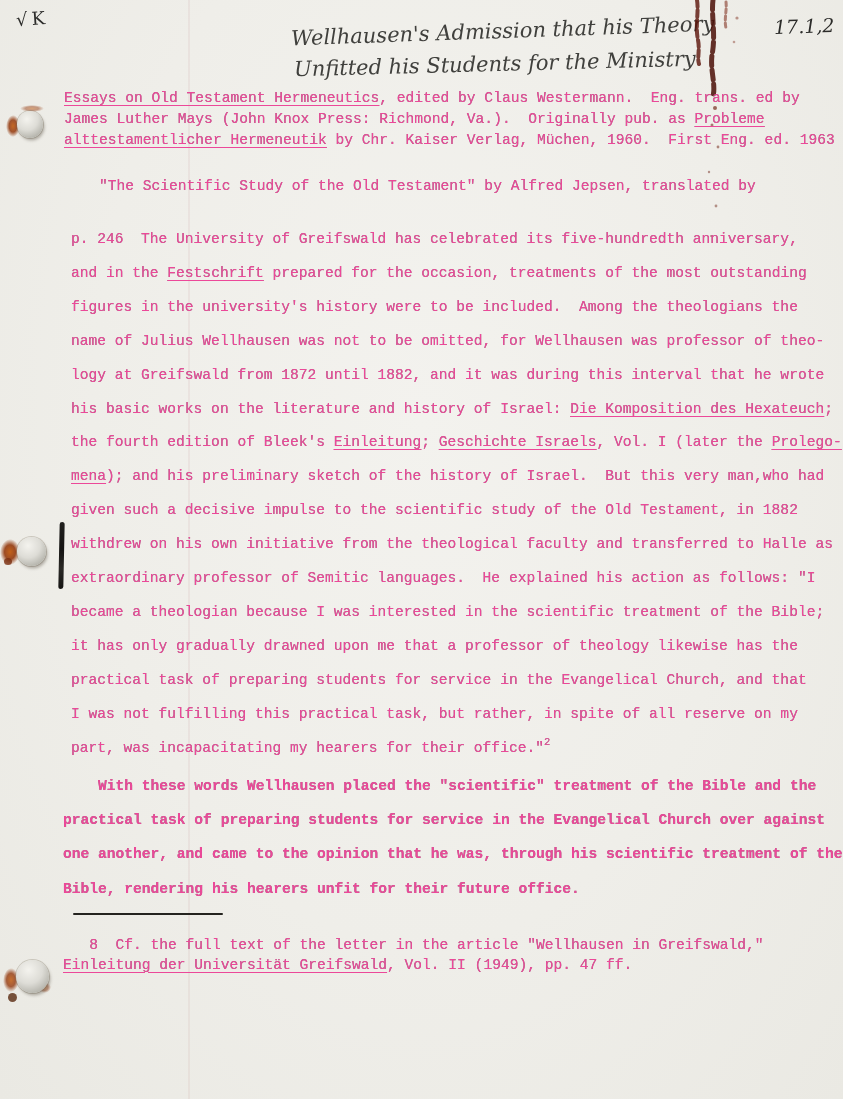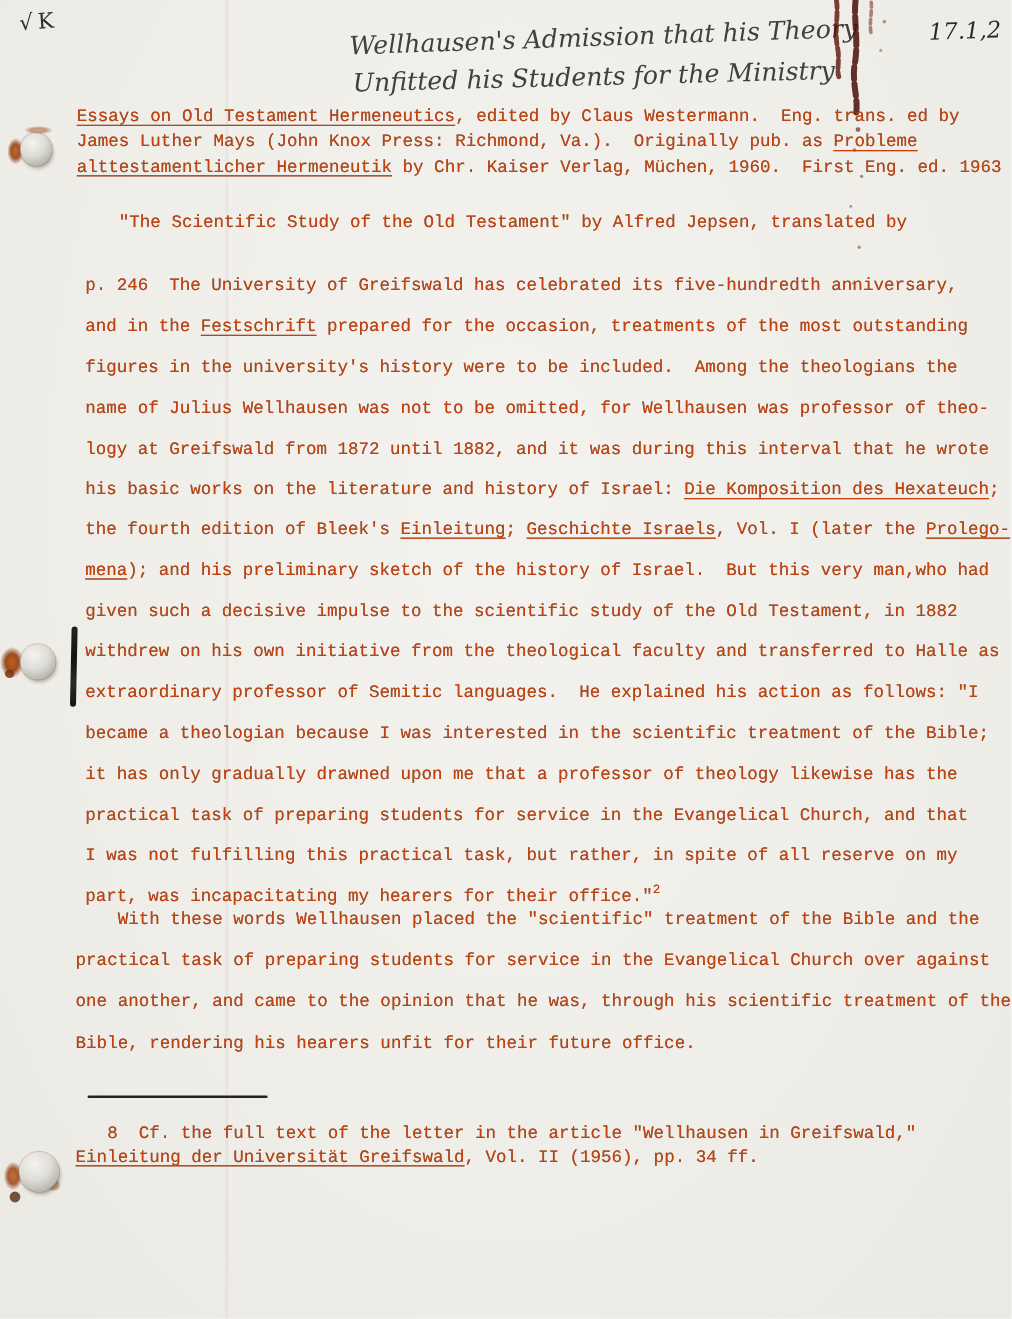--- a/index.html
+++ b/index.html
@@ -9,30 +9,30 @@
     font-family: "Liberation Mono", monospace;
   }
   .page { position:absolute; inset:0; }
 
   
   .crease { position:absolute; left:188px; top:0; width:2px; height:1099px;
             background:rgba(190,130,125,0.10); }
 
   
   .tw { position:absolute; font-family:"Liberation Mono", monospace;
-        font-size:14.6px; color:#c2410c; white-space:pre;
+        font-size:14.6px; color:#ec4899; white-space:pre;
         text-shadow:0 0 0.4px rgba(30,29,27,0.55); }
   .tline { display:block; }
   .u { text-decoration:underline; text-underline-offset:3px; text-decoration-thickness:1.4px; }
   .sup { font-size:10.5px; position:relative; top:-7px; line-height:0; }
 
   .header   { left:64px; top:88px;  line-height:21px; }
   .article  { left:64px; top:176px; line-height:21.5px; }
   .bodytext { left:71px; top:223px; line-height:33.9px; }
-  .para2    { left:63px; top:750px; line-height:34.2px; }
+  .para2    { left:63px; top:769px; line-height:34.2px;font-weight:bold; }
   .fnrule   { position:absolute; left:73px; top:913px; width:150px; height:2px;
               background:#24231f; border-radius:1px; }
   .footnote { left:63px; top:936px; line-height:19.5px; }
 
   
   .hw { position:absolute; font-family:"DejaVu Serif", serif; font-style:italic;
         color:#40403d; white-space:nowrap; }
   .checkmark { left:16px;  top:8px;  font-size:18px; letter-spacing:4px;
                font-style:normal; transform:rotate(-4deg); color:#2e2e2c; }
   .docnum    { left:774px; top:15px; font-size:19px; transform:rotate(-2deg); color:#2b2b29; }
@@ -105,15 +105,15 @@
   <div class="rust r3a"></div>
   <div class="rust r3b"></div>
   <div class="rust r3c"></div>
   <div class="fastener f3"></div>
 
   <div class="tw header"><div class="tline"><span class="u">Essays on Old Testament Hermeneutics</span><span>, edited by Claus Westermann.  Eng. trans. ed by</span></div><div class="tline"><span>James Luther Mays (John Knox Press: Richmond, Va.).  Originally pub. as </span><span class="u">Probleme</span></div><div class="tline"><span class="u">alttestamentlicher Hermeneutik</span><span> by Chr. Kaiser Verlag, Müchen, 1960.  First Eng. ed. 1963</span></div></div>
   <div class="tw article"><div class="tline"><span>    "The Scientific Study of the Old Testament" by Alfred Jepsen, translated by</span></div></div>
   <div class="tw bodytext"><div class="tline"><span>p. 246  The University of Greifswald has celebrated its five-hundredth anniversary,</span></div><div class="tline"><span>and in the </span><span class="u">Festschrift</span><span> prepared for the occasion, treatments of the most outstanding</span></div><div class="tline"><span>figures in the university's history were to be included.  Among the theologians the</span></div><div class="tline"><span>name of Julius Wellhausen was not to be omitted, for Wellhausen was professor of theo-</span></div><div class="tline"><span>logy at Greifswald from 1872 until 1882, and it was during this interval that he wrote</span></div><div class="tline"><span>his basic works on the literature and history of Israel: </span><span class="u">Die Komposition des Hexateuch</span><span>;</span></div><div class="tline"><span>the fourth edition of Bleek's </span><span class="u">Einleitung</span><span>; </span><span class="u">Geschichte Israels</span><span>, Vol. I (later the </span><span class="u">Prolego-</span></div><div class="tline"><span class="u">mena</span><span>); and his preliminary sketch of the history of Israel.  But this very man,who had</span></div><div class="tline"><span>given such a decisive impulse to the scientific study of the Old Testament, in 1882</span></div><div class="tline"><span>withdrew on his own initiative from the theological faculty and transferred to Halle as</span></div><div class="tline"><span>extraordinary professor of Semitic languages.  He explained his action as follows: "I</span></div><div class="tline"><span>became a theologian because I was interested in the scientific treatment of the Bible;</span></div><div class="tline"><span>it has only gradually drawned upon me that a professor of theology likewise has the</span></div><div class="tline"><span>practical task of preparing students for service in the Evangelical Church, and that</span></div><div class="tline"><span>I was not fulfilling this practical task, but rather, in spite of all reserve on my</span></div><div class="tline"><span>part, was incapacitating my hearers for their office."</span><span class="sup">2</span></div></div>
   <div class="tw para2"><div class="tline"><span>    With these words Wellhausen placed the "scientific" treatment of the Bible and the</span></div><div class="tline"><span>practical task of preparing students for service in the Evangelical Church over against</span></div><div class="tline"><span>one another, and came to the opinion that he was, through his scientific treatment of the</span></div><div class="tline"><span>Bible, rendering his hearers unfit for their future office.</span></div></div>
   <div class="fnrule"></div>
-  <div class="tw footnote"><div class="tline"><span>   8  Cf. the full text of the letter in the article "Wellhausen in Greifswald,"</span></div><div class="tline"><span class="u">Einleitung der Universität Greifswald</span><span>, Vol. II (1956), pp. 34 ff.</span></div></div>
+  <div class="tw footnote"><div class="tline"><span>   8  Cf. the full text of the letter in the article "Wellhausen in Greifswald,"</span></div><div class="tline"><span class="u">Einleitung der Universität Greifswald</span><span>, Vol. II (1949), pp. 47 ff.</span></div></div>
 
 </div>
 
 </body></html>

